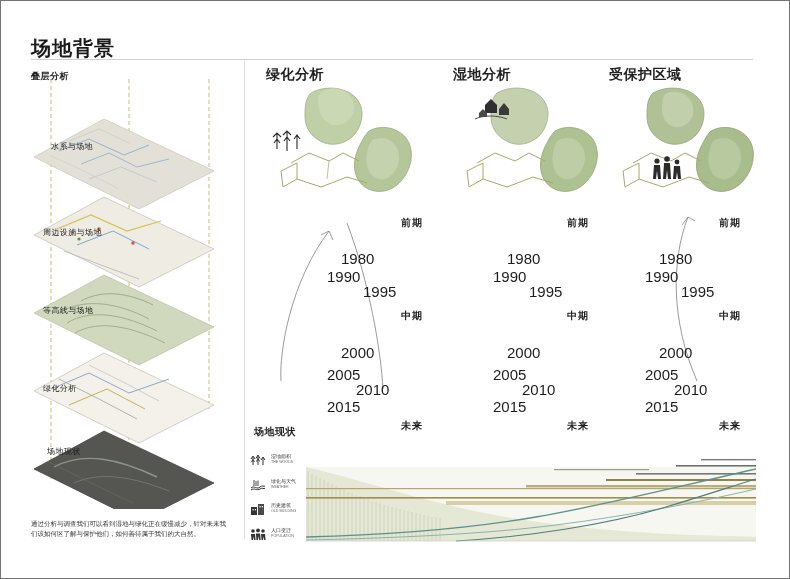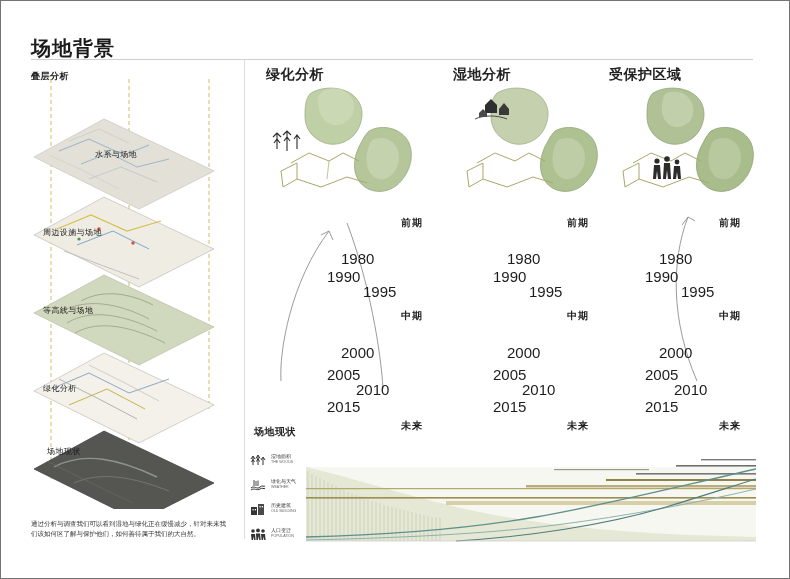--- a/index.html
+++ b/index.html
@@ -190,21 +190,21 @@
 
       <g>
         <polygon points="75,352 185,404 110,442 5,390" fill="#4a4a4a" stroke="#2e2e2e" stroke-width="0.6"></polygon>
         <polygon points="75,352 185,404 110,442 5,390" fill="#5d5d56" opacity="0.6"></polygon>
         <path d="M25,388 C55,372 90,380 128,398" stroke="#9aa59a" stroke-width="1.4" fill="none" opacity="0.8"></path>
         <path d="M45,404 C72,392 104,398 140,412" stroke="#7c857c" stroke-width="1" fill="none" opacity="0.7"></path>
         <path d="M18,382 L62,404 L104,424" stroke="#6e736e" stroke-width="0.8" fill="none" opacity="0.6"></path>
       </g>
     </svg>
 
-    <div class="layer-name" style="left:22px; top:70px;margin-left:44px;">水系与场地</div>
+    <div class="layer-name" style="left:22px; top:62px;">水系与场地</div>
     <div class="layer-name" style="left:14px; top:148px;">周边设施与场地</div>
     <div class="layer-name" style="left:14px; top:226px;font-family:Liberation Serif, serif;">等高线与场地</div>
     <div class="layer-name" style="left:14px; top:304px;">绿化分析</div>
     <div class="layer-name" style="left:18px; top:367px;">场地现状</div>
   </div>
 
   <div class="foot-note">通过分析与调查我们可以看到湿地与绿化正在缓慢减少，针对未来我们该如何区了解与保护他们，如何善待属于我们的大自然。</div>
 
   <div class="col-label" style="left:265px; top:65px;">绿化分析</div>
   <div class="col-label" style="left:452px; top:65px;">湿地分析</div>

